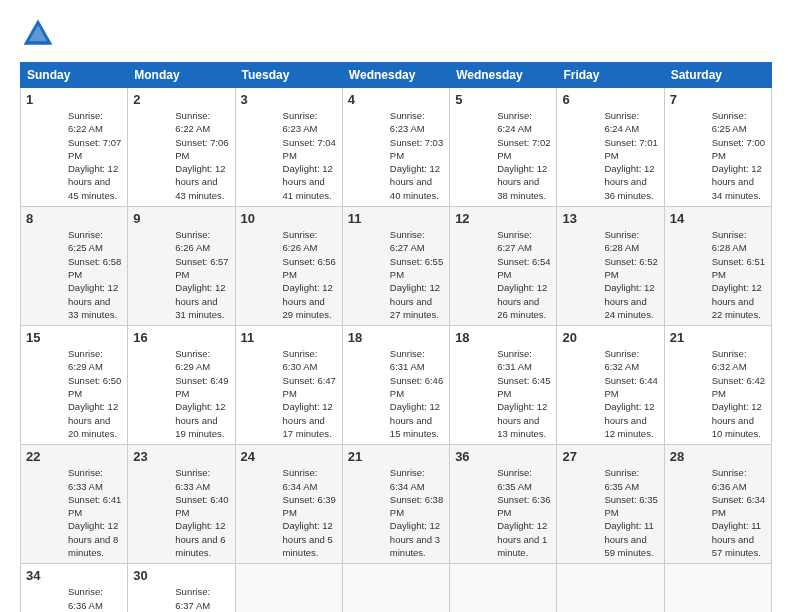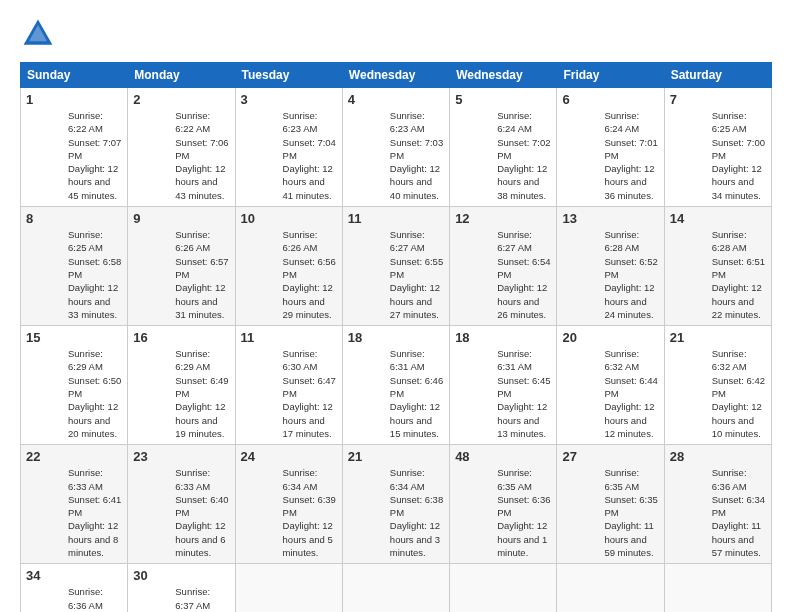--- a/index.html
+++ b/index.html
@@ -231,21 +231,21 @@
           </td>
           <td>
             <span class="day-number">24</span>
             <div class="day-info">Sunrise: 6:34 AM<br>Sunset: 6:39 PM<br>Daylight: 12 hours and 5 minutes.</div>
           </td>
           <td>
             <span class="day-number">21</span>
             <div class="day-info">Sunrise: 6:34 AM<br>Sunset: 6:38 PM<br>Daylight: 12 hours and 3 minutes.</div>
           </td>
           <td>
-            <span class="day-number">48</span>
+            <span class="day-number">36</span>
             <div class="day-info">Sunrise: 6:35 AM<br>Sunset: 6:36 PM<br>Daylight: 12 hours and 1 minute.</div>
           </td>
           <td>
             <span class="day-number">27</span>
             <div class="day-info">Sunrise: 6:35 AM<br>Sunset: 6:35 PM<br>Daylight: 11 hours and 59 minutes.</div>
           </td>
           <td>
             <span class="day-number">28</span>
             <div class="day-info">Sunrise: 6:36 AM<br>Sunset: 6:34 PM<br>Daylight: 11 hours and 57 minutes.</div>
           </td>

